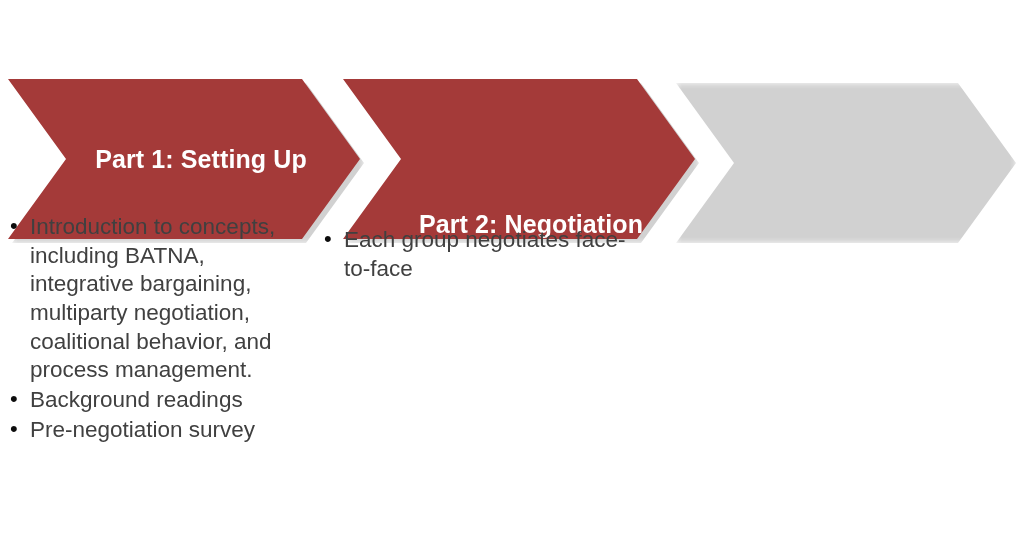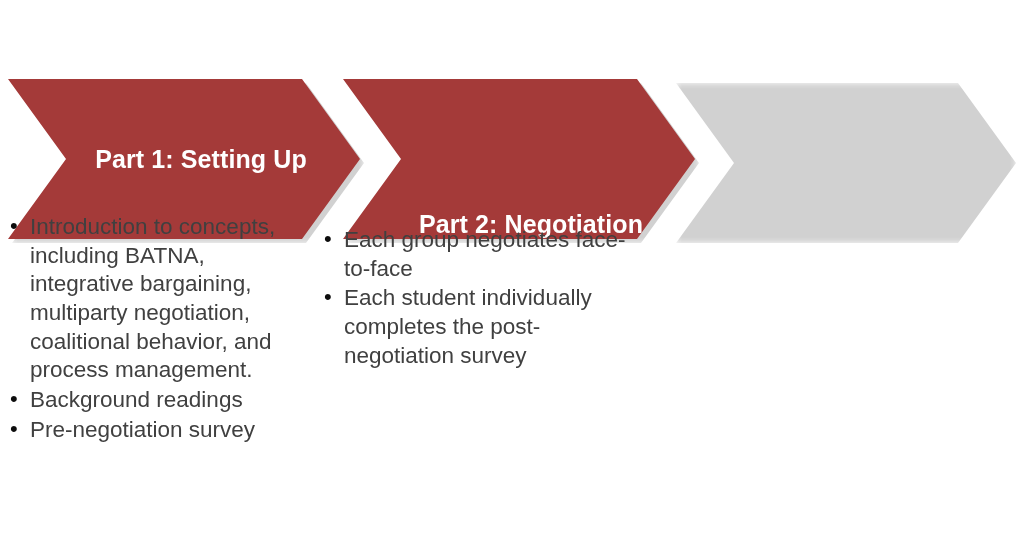--- a/index.html
+++ b/index.html
@@ -139,18 +139,17 @@
     <ul class="bullet-list">
       <li>Introduction to concepts, including BATNA, integrative bargaining, multiparty negotiation, coalitional behavior, and process management.</li>
       <li>Background readings</li>
       <li>Pre-negotiation survey</li>
     </ul>
   </div>
 
   <div class="bullet-column" id="col-2">
     <ul class="bullet-list">
       <li>Each group negotiates face-to-face</li>
-      <li>Each student individually completes the post-negotiation survey</li>
     </ul>
   </div>
 
 
 </div>
 
 </body></html>

